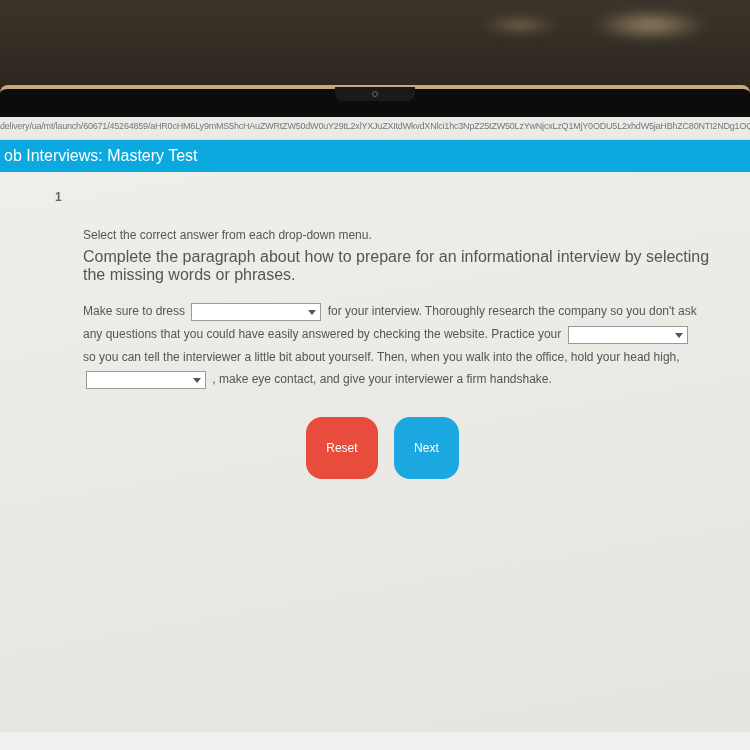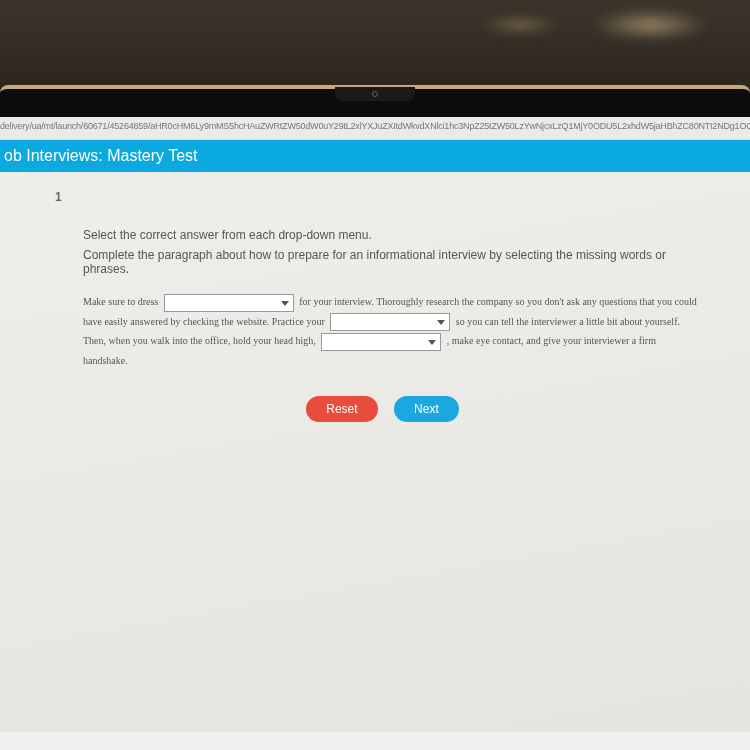--- a/index.html
+++ b/index.html
@@ -86,32 +86,31 @@
       margin-bottom: 24px;
       font-weight: bold;
     }
     .instruction {
       font-size: 12px;
       color: #555;
       margin-bottom: 6px;
       margin-left: 28px;
     }
     .subinstruction {
-      font-size: 12px;
+      font-size: 16px;
       color: #555;
       margin-bottom: 16px;
       margin-left: 28px;
     }
     .paragraph {
-      font-size: 10px;
+      font-size: 12px;
       color: #555;
       line-height: 1.9;
       margin-left: 28px;
       margin-right: 10px;
-      font-family: Liberation Serif, serif;
     }
     .dropdown {
       display: inline-block;
       border: 1px solid #999;
       background: #fff;
       height: 18px;
       width: 130px;
       vertical-align: middle;
       position: relative;
       margin: 0 3px;
@@ -124,21 +123,21 @@
       border-left: 4px solid transparent;
       border-right: 4px solid transparent;
       border-top: 5px solid #555;
     }
     .button-row {
       text-align: center;
       margin-top: 26px;
     }
     .btn {
       display: inline-block;
-      padding: 6px 20px;
+      padding: 24px 20px;
       border-radius: 16px;
       font-size: 12px;
       color: #fff;
       font-weight: 500;
       margin: 0 6px;
       cursor: pointer;
       border: none;
     }
     .btn-reset { background: #e74c3c; }
     .btn-next  { background: #1ba8e0; }

